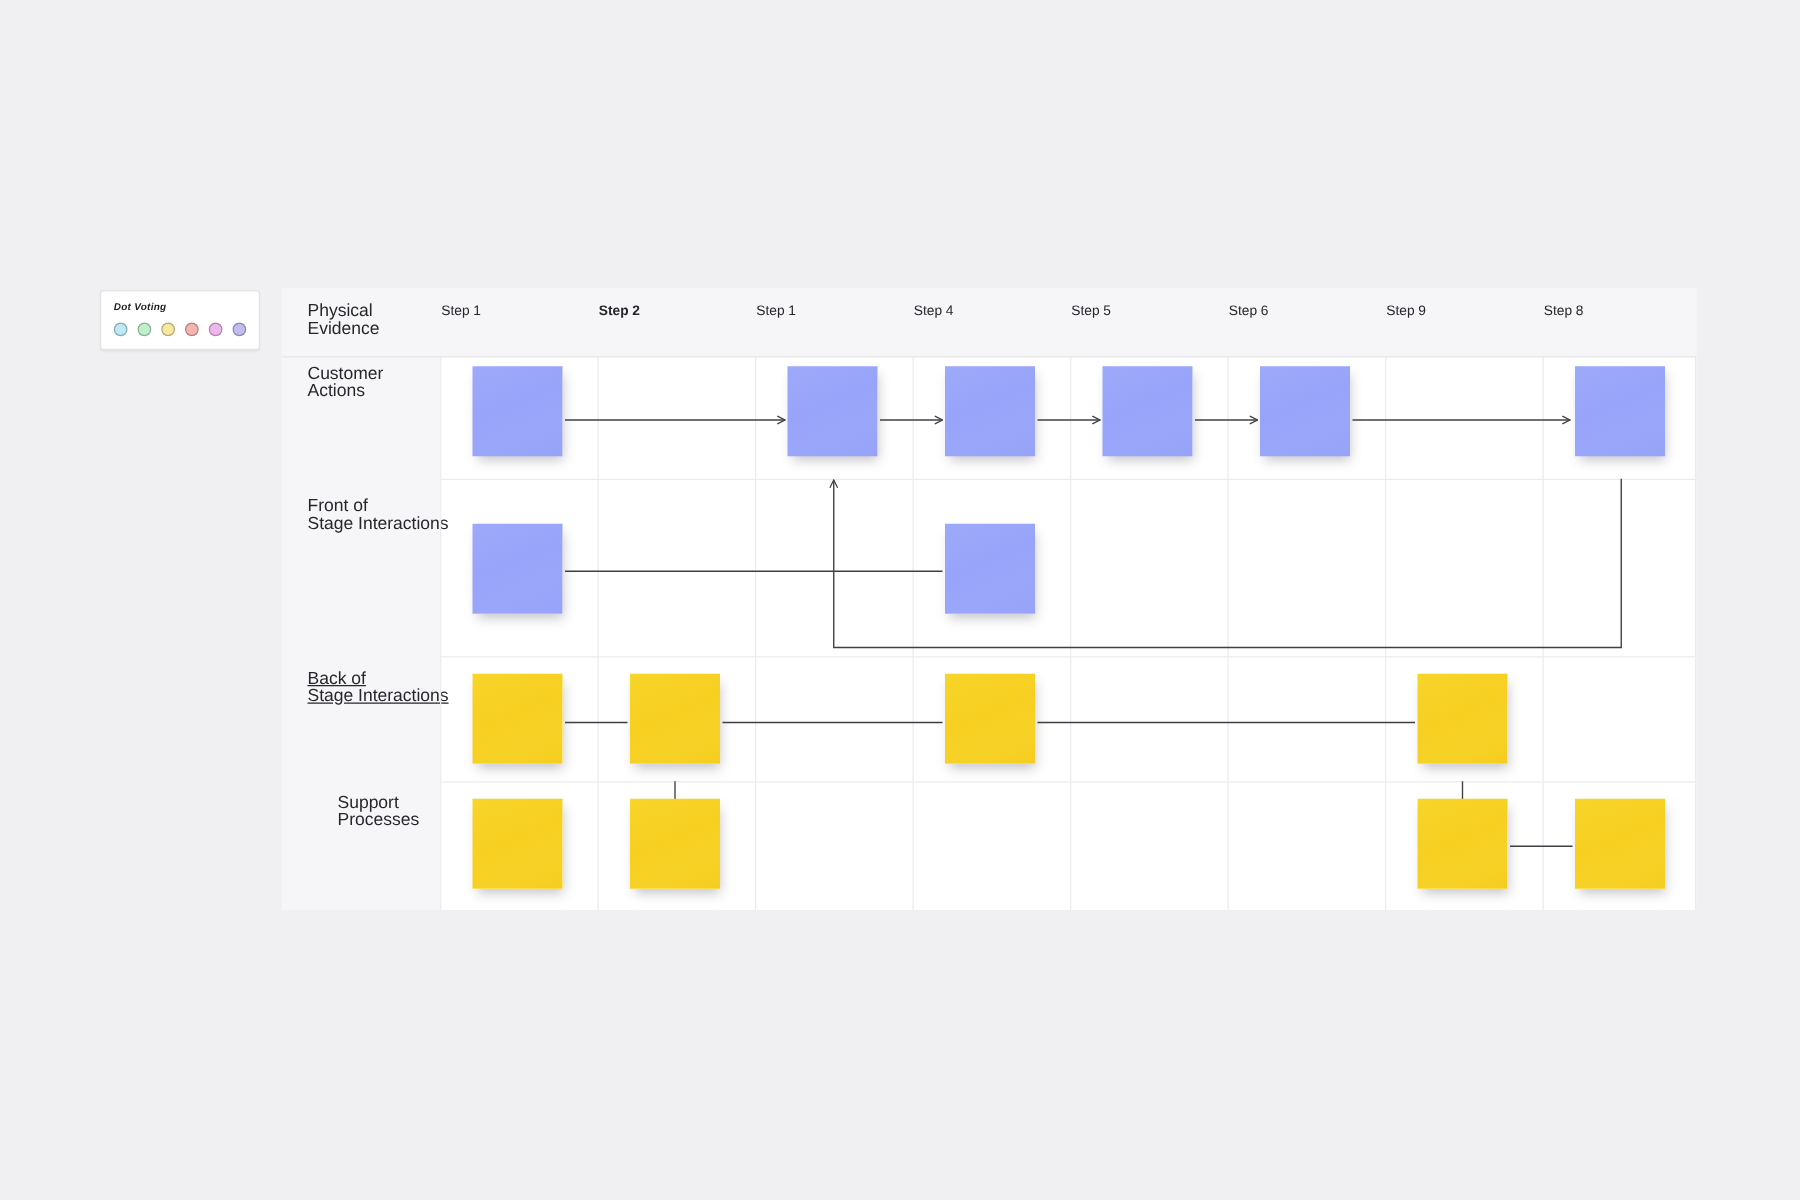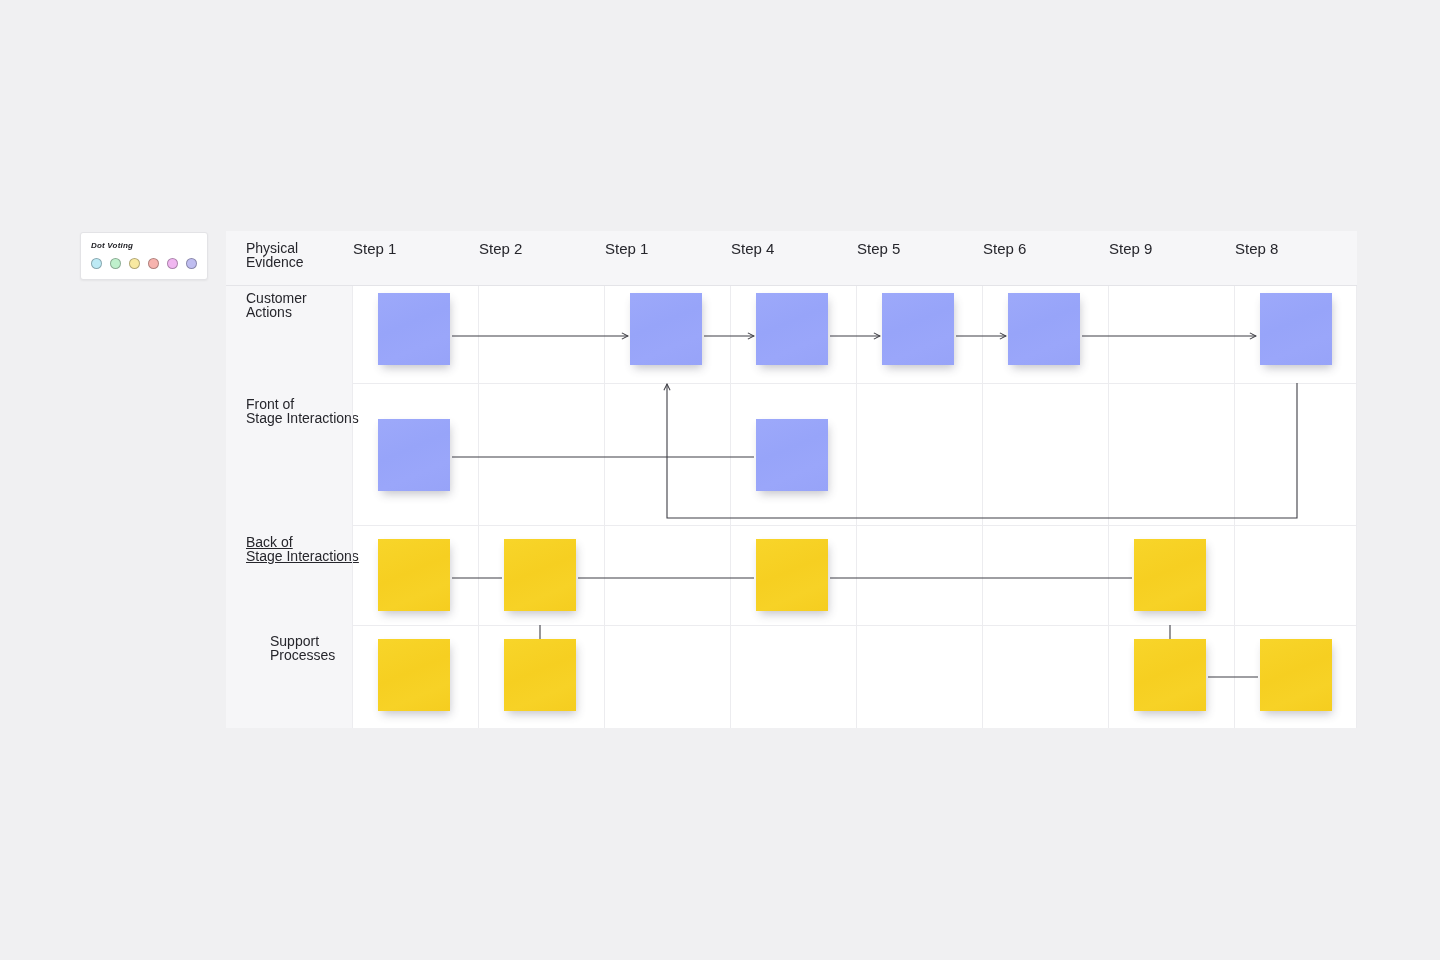--- a/index.html
+++ b/index.html
@@ -46,21 +46,21 @@
   .row-band{
     position:absolute;left:0;width:126px;background:#f6f6f8;
   }
   .row-label{
     position:absolute;left:20px;
     font-size:14px;line-height:14px;color:#26262c;
     white-space:pre-line;
   }
   .col-head{
     position:absolute;top:11px;
-    font-size:15px;line-height:14px;color:#26262c;
+    font-size:11px;line-height:14px;color:#26262c;
   }
 
   
   .vline{position:absolute;width:1px;background:#ececef;}
   .hline{position:absolute;height:1px;background:#ececef;}
   .hline-strong{position:absolute;height:1px;background:#e4e4e8;}
 
   
   .note{
     position:absolute;
@@ -106,21 +106,21 @@
   <div class="row-label" style="top:60px;">Customer
 Actions</div>
   <div class="row-label" style="top:166px;">Front of
 Stage Interactions</div>
   <div class="row-label" style="top:304px;text-decoration:underline;">Back of
 Stage Interactions</div>
   <div class="row-label" style="top:403px;margin-left:24px;">Support
 Processes</div>
 
   <div class="col-head" style="left:127px;">Step 1</div>
-  <div class="col-head" style="left:253px;">Step 2</div>
+  <div class="col-head" style="left:253px;font-weight:bold;">Step 2</div>
   <div class="col-head" style="left:379px;">Step 1</div>
   <div class="col-head" style="left:505px;">Step 4</div>
   <div class="col-head" style="left:631px;">Step 5</div>
   <div class="col-head" style="left:757px;">Step 6</div>
   <div class="col-head" style="left:883px;">Step 9</div>
   <div class="col-head" style="left:1009px;">Step 8</div>
 
   <div class="vline" style="left:126px;top:54px;height:443px;"></div>
   <div class="vline" style="left:252px;top:54px;height:443px;"></div>
   <div class="vline" style="left:378px;top:54px;height:443px;"></div>

